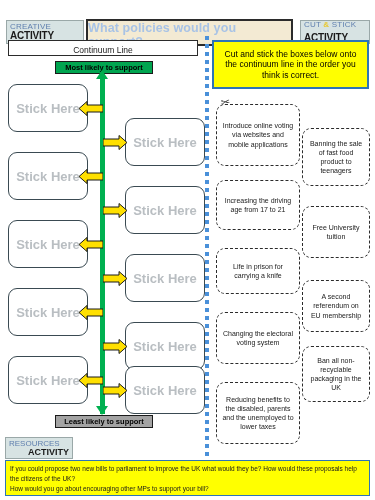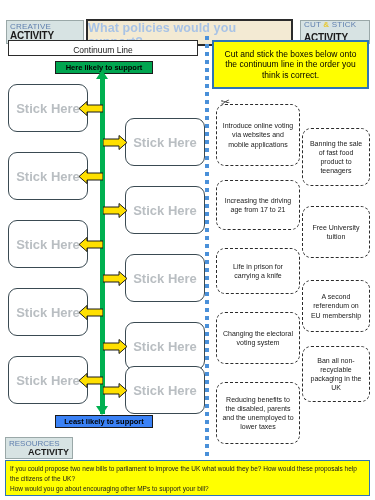--- a/index.html
+++ b/index.html
@@ -72,21 +72,21 @@
     position: absolute; left: 55px; top: 61px;
     width: 98px; height: 13px;
     background: #00a550; border: 1px solid #1a1a1a;
     display: flex; align-items: center; justify-content: center;
   }
   .badge-top span { font-size: 7.5px; font-weight: bold; color: #000; }
 
   .badge-bottom {
     position: absolute; left: 55px; top: 415px;
     width: 98px; height: 13px;
-    background: #3b82f6; border: 1px solid #1a1a1a;
+    background: #a3a3a3; border: 1px solid #1a1a1a;
     display: flex; align-items: center; justify-content: center;
   }
   .badge-bottom span { font-size: 7.5px; font-weight: bold; color: #000; }
 
   .green-line {
     position: absolute; left: 100px; top: 76px;
     width: 5px; height: 338px; background: #00b050;
   }
   .green-arrow-up {
     position: absolute; left: 96px; top: 70px;
@@ -185,21 +185,21 @@
     </div>
   </div>
 
   <div class="vdivider"></div>
 
   <div class="continuum-header">
     <span>Continuum Line</span>
   </div>
 
   <div class="badge-top">
-    <span>Here likely to support</span>
+    <span>Most likely to support</span>
   </div>
 
   <div class="green-arrow-up"></div>
   <div class="green-line"></div>
   <div class="green-arrow-down"></div>
 
   <div class="stick-box" style="left:8px;  top:84px;">
       <span>Stick Here</span>
     </div>
   <div class="stick-box" style="left:8px;  top:152px;">

